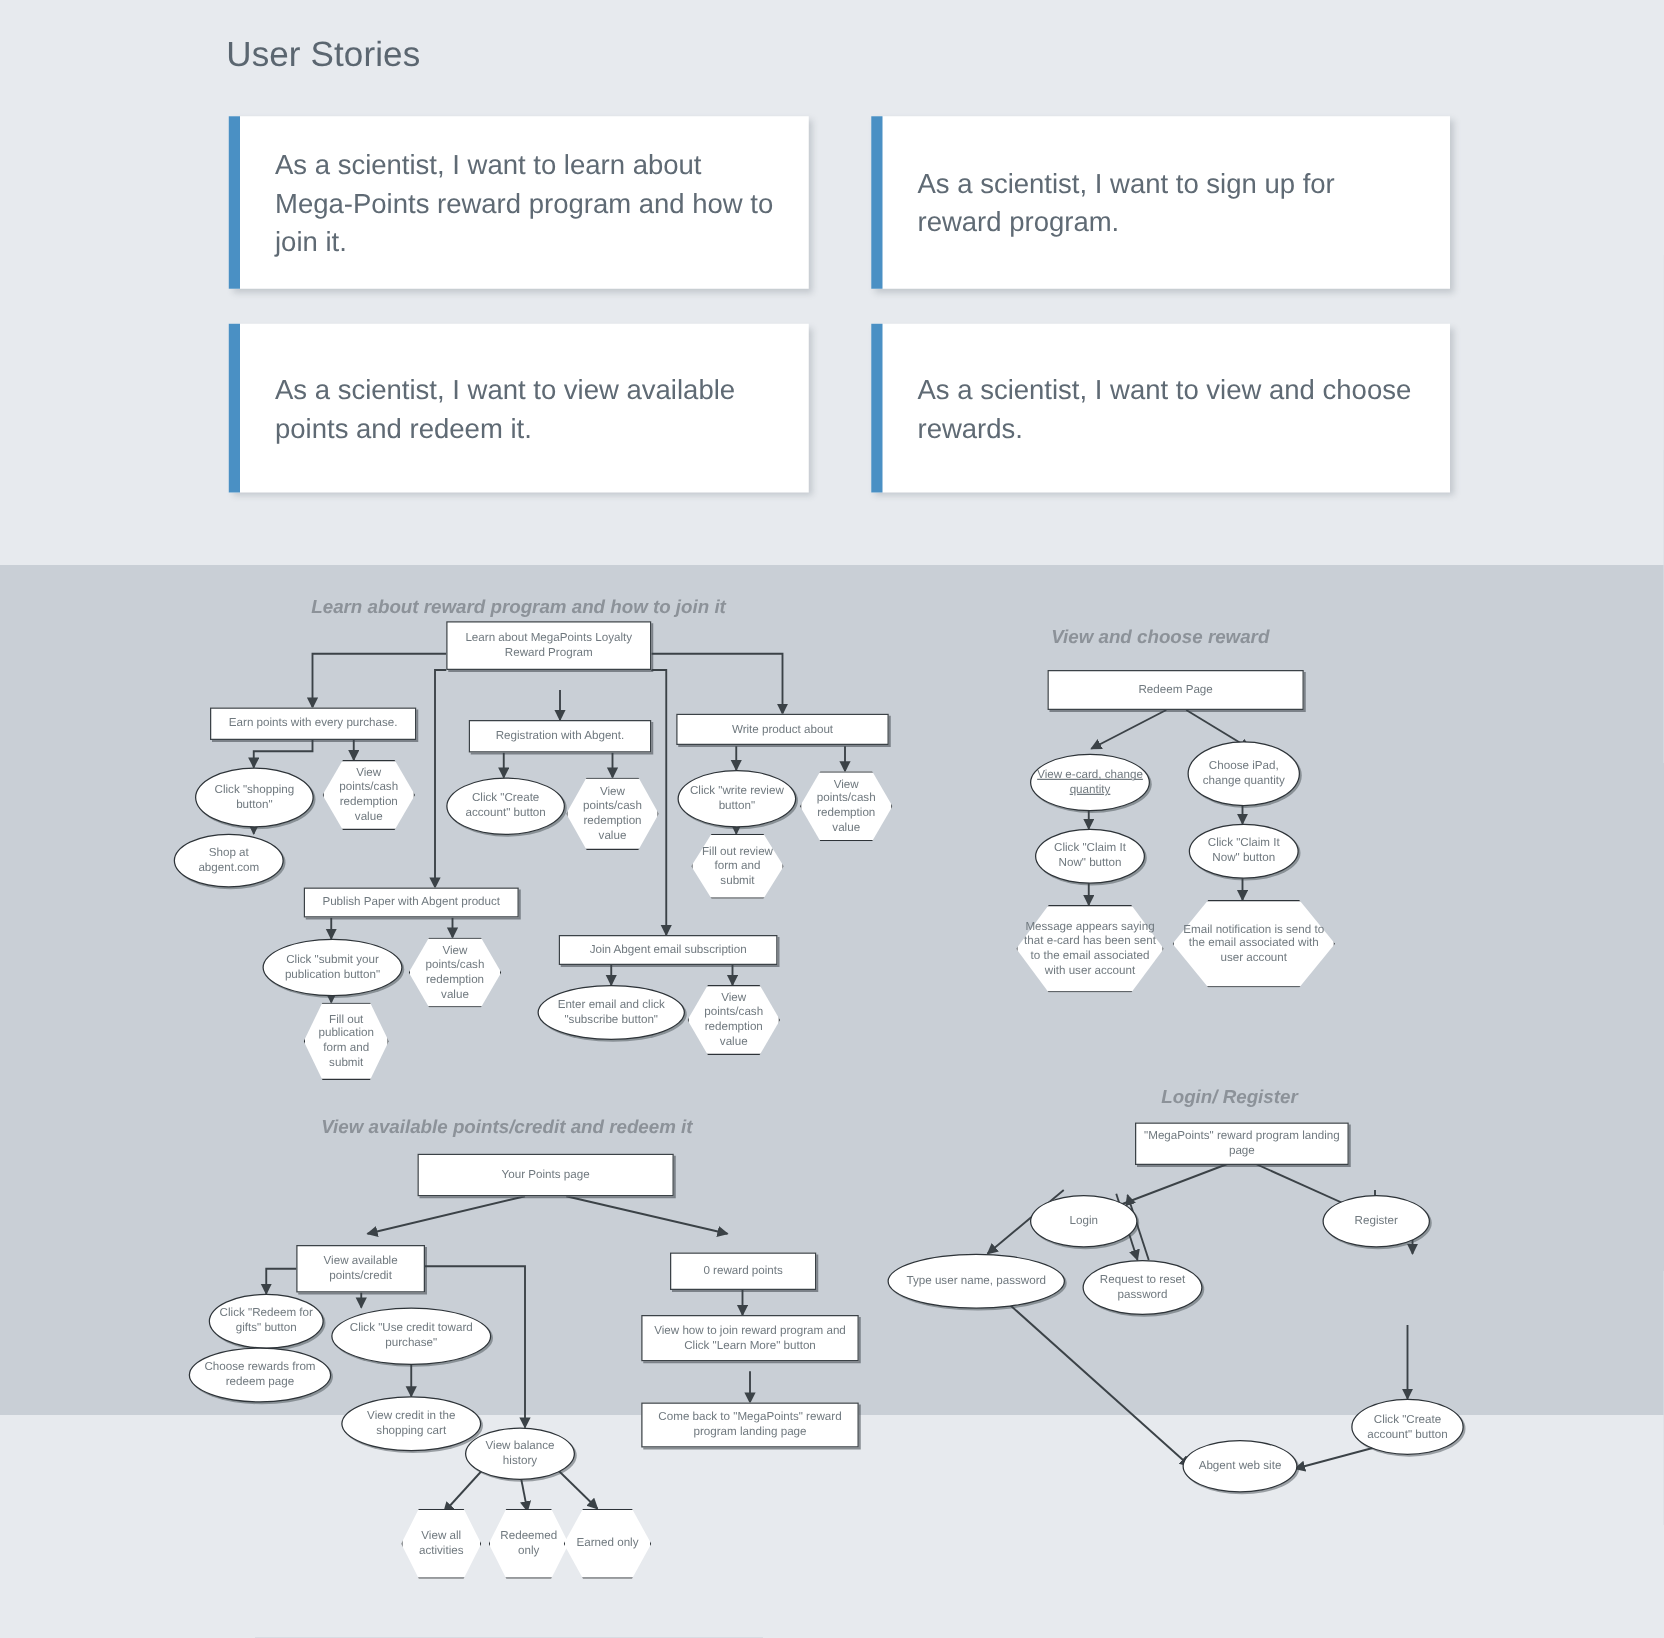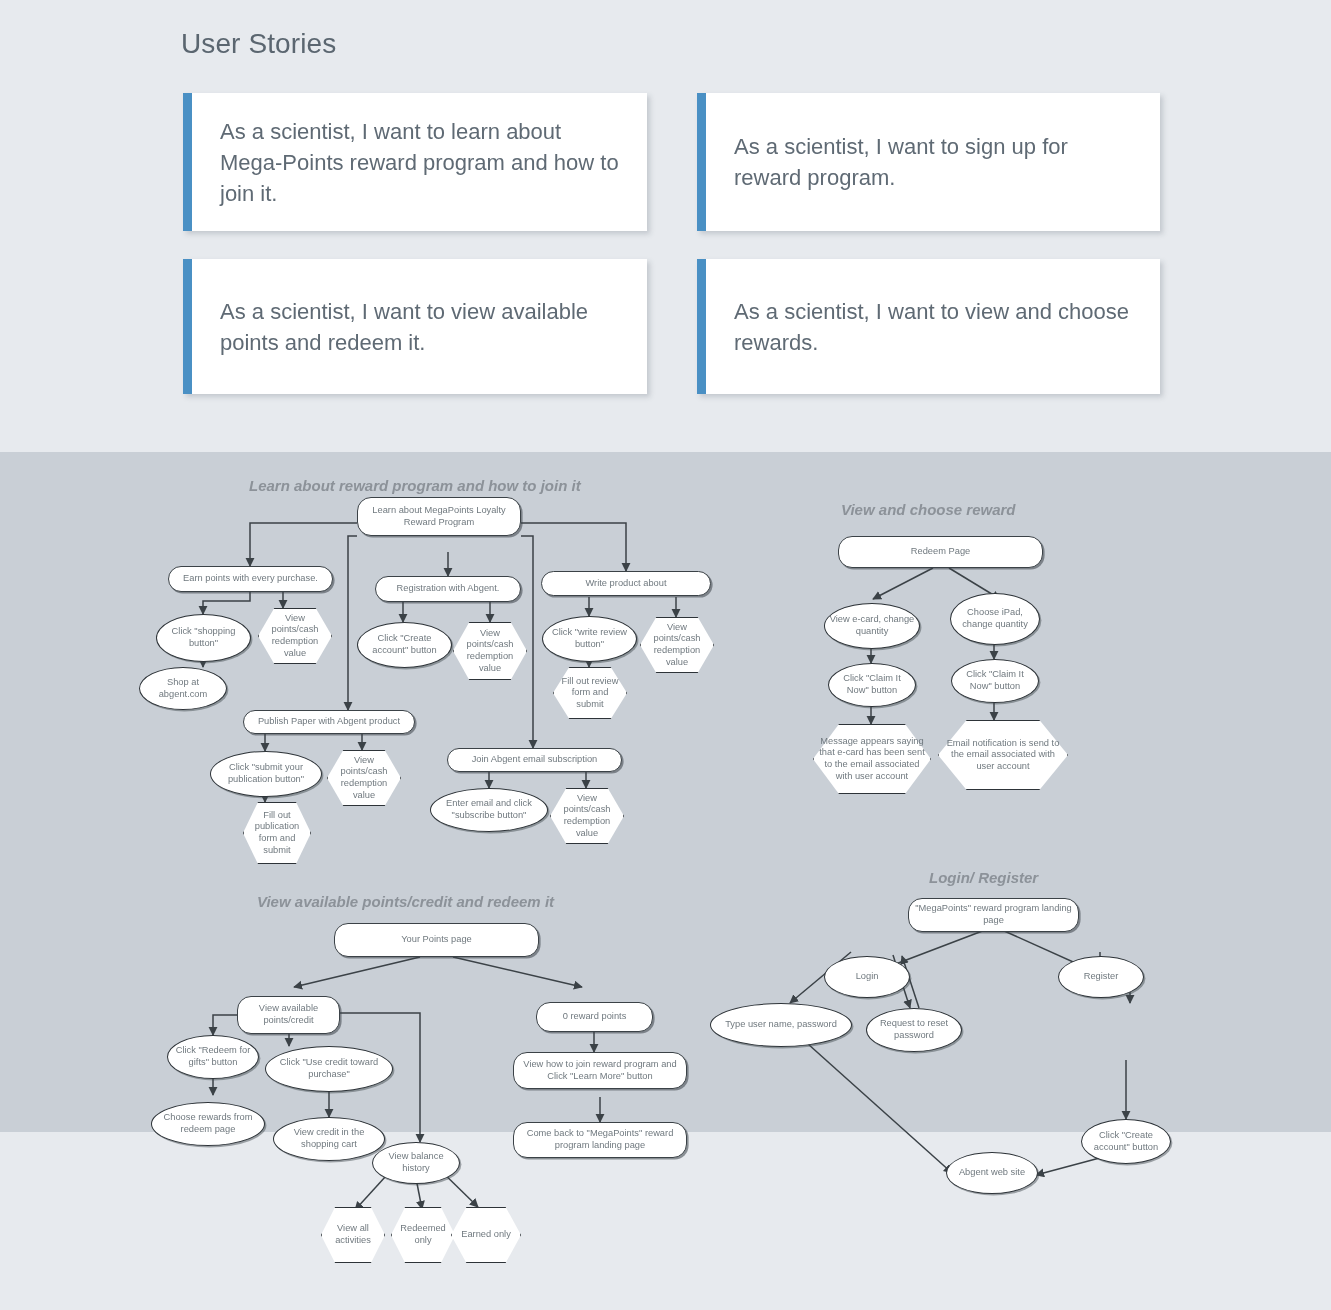--- a/index.html
+++ b/index.html
@@ -54,21 +54,21 @@
   .node {
     position:absolute;
     display:flex; align-items:center; justify-content:center; text-align:center;
     color:#70797f; font-size:9.3px; line-height:11.6px;
     background:#fff;
     z-index:3;
   }
   .node span { display:block; padding:0 4px; }
   .node.rect {
     border:1.2px solid #3b4247;
-    border-radius:14px;
+    border-radius:0;
     box-shadow:1.6px 1.6px 0 rgba(60,68,74,.55);
   }
   .node.ellipse {
     border:1.2px solid #2d3338;
     border-radius:50%;
     box-shadow:1.4px 1.4px 0 rgba(60,68,74,.45);
   }
   .node.hex {
     border:none; background:transparent;
     box-shadow:none;
@@ -241,21 +241,21 @@
   <div class="node hex" style="left:550px; top:336px; width:74px; height:56px;">
     <div class="hexbg"></div>
     <span>View points/cash redemption value</span>
   </div>
 
   <div class="flow-title" style="left:841px; top:49px;">View and choose reward</div>
 
   <div class="node rect" style="left:838px; top:84px; width:205px; height:32px;">
     <span>Redeem Page</span>
   </div>
-  <div class="node ellipse" style="left:824px; top:151px; width:96px; height:46px;">
+  <div class="node ellipse" style="left:824px; top:151px; width:96px; height:46px;text-decoration:underline;">
     <span>View e-card, change quantity</span>
   </div>
   <div class="node ellipse" style="left:950px; top:141px; width:90px; height:52px;">
     <span>Choose iPad, change quantity</span>
   </div>
   <div class="node ellipse" style="left:828px; top:211px; width:88px; height:44px;">
     <span>Click "Claim It Now" button</span>
   </div>
   <div class="node ellipse" style="left:951px; top:207px; width:88px; height:44px;">
     <span>Click "Claim It Now" button</span>
@@ -282,21 +282,21 @@
   </div>
   <div class="node ellipse" style="left:167px; top:583px; width:92px; height:44px;">
     <span>Click "Redeem for gifts" button</span>
   </div>
   <div class="node ellipse" style="left:265px; top:594px; width:128px; height:46px;">
     <span>Click "Use credit toward purchase"</span>
   </div>
   <div class="node rect" style="left:513px; top:600px; width:174px; height:37px;">
     <span>View how to join reward program and Click "Learn More" button</span>
   </div>
-  <div class="node ellipse" style="left:151px; top:650px; width:114px; height:44px;">
+  <div class="node ellipse" style="left:151px; top:626px; width:114px; height:44px;">
     <span>Choose rewards from redeem page</span>
   </div>
   <div class="node ellipse" style="left:273px; top:665px; width:112px; height:44px;">
     <span>View credit in the shopping cart</span>
   </div>
   <div class="node ellipse" style="left:372px; top:690px; width:88px; height:42px;">
     <span>View balance history</span>
   </div>
   <div class="node rect" style="left:513px; top:670px; width:174px; height:36px;">
     <span>Come back to "MegaPoints" reward program landing page</span>

